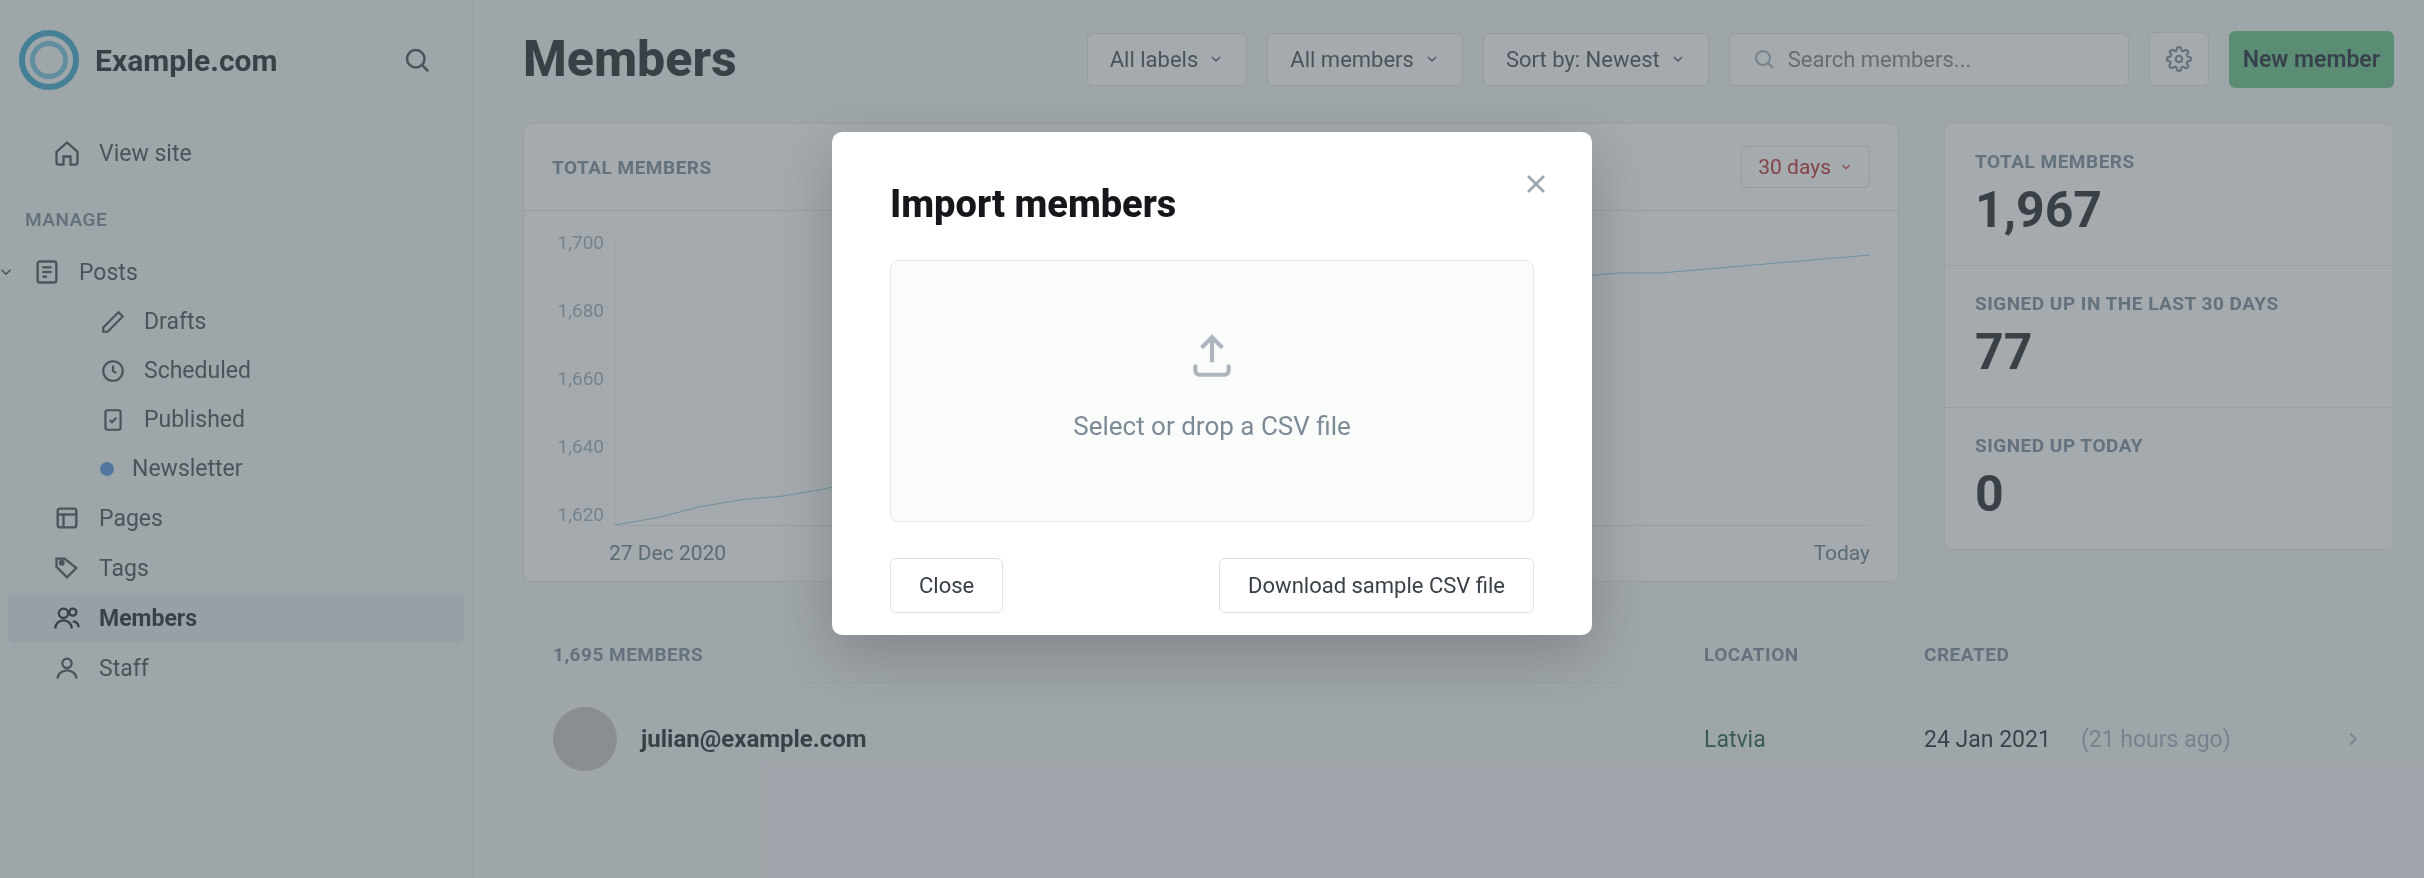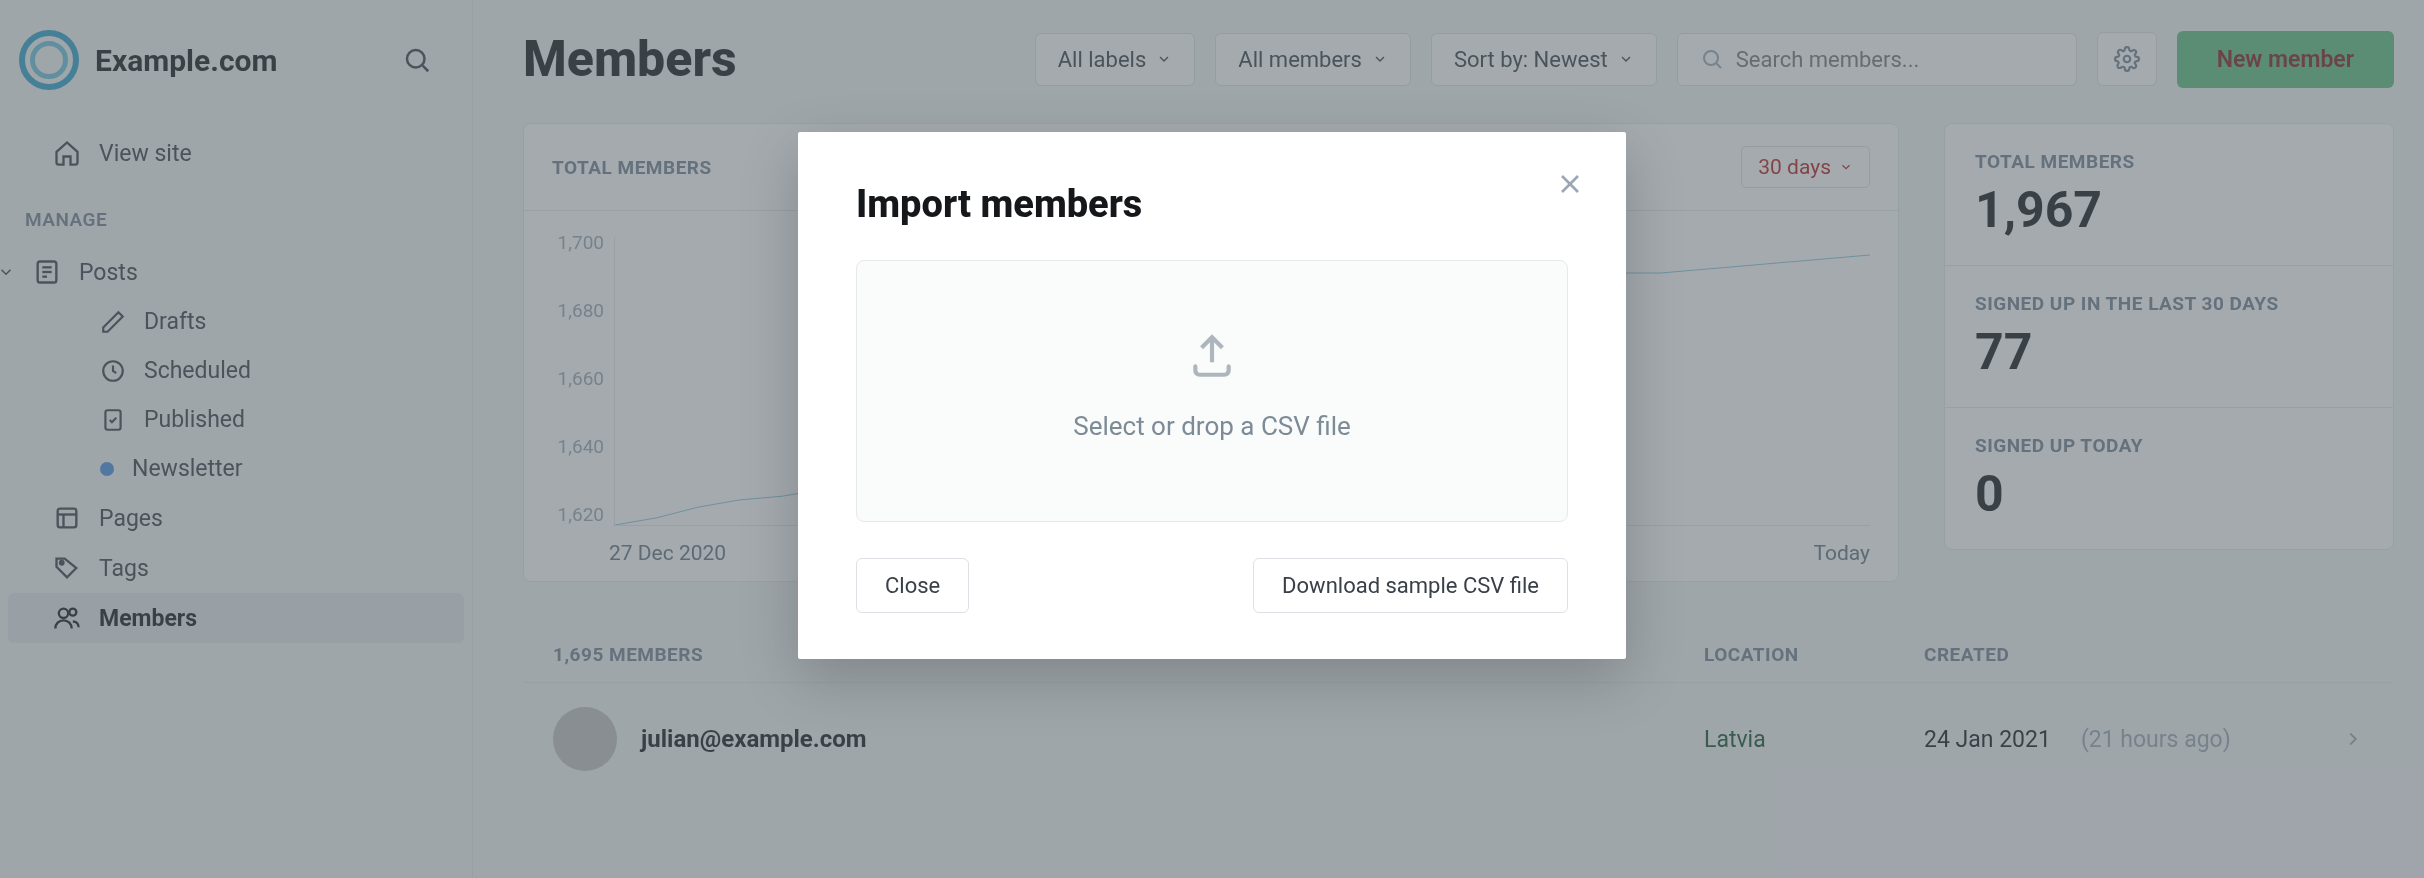--- a/index.html
+++ b/index.html
@@ -23,21 +23,21 @@
 .nav-sub-item { display: flex; align-items: center; gap: 18px; padding: 11px 25px 11px 100px; color: #394047; font-size: 23px; cursor: pointer; }
 
 
 .main { flex: 1; padding: 30px 30px 0 50px; overflow: hidden; }
 .main-header { display: flex; align-items: center; gap: 20px; margin-bottom: 35px; }
 .page-title { font-size: 50px; font-weight: 800; color: #15171a; flex: 1; }
 .filter-btn { display: flex; align-items: center; gap: 10px; background: #fff; border: 1px solid #dde1e5; border-radius: 6px; padding: 13px 22px; color: #394047; font-size: 22px; cursor: pointer; }
 .search-members { display: flex; align-items: center; gap: 12px; background: #fff; border: 1px solid #dde1e5; border-radius: 6px; padding: 13px 22px; width: 400px; }
 .search-members input { border: none; outline: none; font-size: 22px; flex: 1; background: transparent; color: #394047; }
 .icon-btn { background: #fff; border: 1px solid #dde1e5; border-radius: 6px; padding: 13px 16px; cursor: pointer; display: flex; align-items: center; justify-content: center; }
-.primary-btn { background: #5DBE82; color: #7f1d1d; border: none; border-radius: 6px; padding: 15px 40px; font-size: 23px; font-weight: 600; cursor: pointer; }
+.primary-btn { background: #5DBE82; color: #0f172a; border: none; border-radius: 6px; padding: 15px 14px; font-size: 23px; font-weight: 600; cursor: pointer; }
 
 
 .content-row { display: flex; gap: 45px; }
 .chart-card { flex: 1; background: #fff; border: 1px solid #e6e9eb; border-radius: 8px; }
 .chart-header { display: flex; align-items: center; padding: 22px 28px; border-bottom: 1px solid #e6e9eb; }
 .chart-title { font-size: 19px; font-weight: 700; letter-spacing: 0.5px; color: #738393; flex: 1; text-transform: uppercase; }
 .range-select { display: flex; align-items: center; gap: 8px; border: 1px solid #dde1e5; border-radius: 5px; padding: 8px 16px; color: #b91c1c; font-size: 21px; cursor: pointer; }
 .chart-body { padding: 22px 28px 22px 20px; position: relative; height: 370px; }
 .y-axis { position: absolute; left: 20px; top: 20px; bottom: 55px; display: flex; flex-direction: column; justify-content: space-between; }
 .y-tick { font-size: 19px; color: #9ba8b3; text-align: right; width: 60px; }
@@ -62,21 +62,21 @@
 .table-row { display: flex; align-items: center; padding: 24px 30px; border-top: 1px solid #e6e9eb; }
 .avatar { width: 64px; height: 64px; border-radius: 50%; background: #c0c0c0; margin-right: 24px; }
 .row-email { font-size: 24px; font-weight: 700; color: #15171a; }
 .row-loc { width: 220px; font-size: 23px; color: #14532d; }
 .row-created { width: 440px; font-size: 23px; color: #15171a; display: flex; align-items: center; gap: 30px; }
 .row-created .ago { color: #9ba8b3; }
 .row-arrow { color: #9ba8b3; }
 
 
 .overlay { position: absolute; inset: 0; background: rgba(90,100,108,0.55); display: flex; align-items: flex-start; justify-content: center; padding-top: 132px; }
-.modal { width: 828px; background: #fff; border-radius: 2px; padding: 50px 58px 46px 58px; box-shadow: 0 20px 60px rgba(0,0,0,0.2); position: relative; }
+.modal { width: 760px; background: #fff; border-radius: 10px; padding: 50px 58px 22px 58px; box-shadow: 0 20px 60px rgba(0,0,0,0.2); position: relative; }
 .modal-title { font-size: 38px; font-weight: 800; color: #15171a; margin-bottom: 34px; }
 .modal-close { position: absolute; top: 36px; right: 40px; cursor: pointer; color: #9ba8b3; }
 .dropzone { border: 1px solid #e6e9eb; border-radius: 8px; background: #fafbfb; padding: 70px 20px 80px 20px; display: flex; flex-direction: column; align-items: center; gap: 30px; cursor: pointer; }
 .upload-icon { color: #aeb6bd; }
 .dropzone-text { font-size: 26px; color: #7d8b97; }
 .modal-footer { display: flex; justify-content: space-between; margin-top: 36px; }
 .modal-btn { background: #fff; border: 1px solid #dde1e5; border-radius: 6px; padding: 14px 28px; font-size: 22px; color: #394047; cursor: pointer; }
 
 svg { stroke-width: 2; }
 </style>
@@ -162,20 +162,27 @@
       <span>Tags</span>
     </div>
     <div class="nav-item active">
       <svg width="28" height="28" viewBox="0 0 24 24" fill="none" stroke="currentColor">
           <circle cx="9" cy="8" r="4"></circle>
           <path d="M2 21c0-4 3-7 7-7s7 3 7 7"></path>
           <circle cx="17" cy="7" r="3"></circle>
           <path d="M22 20c0-3-2-5-5-5"></path>
         </svg>
       <span>Members</span>
+    </div>
+    <div class="nav-item">
+      <svg width="28" height="28" viewBox="0 0 24 24" fill="none" stroke="currentColor">
+          <circle cx="12" cy="8" r="4"></circle>
+          <path d="M4 21c0-4 4-7 8-7s8 3 8 7"></path>
+        </svg>
+      <span>Staff</span>
     </div>
   </aside>
 
   <main class="main">
     <div class="main-header">
       <h1 class="page-title">Members</h1>
       <div class="filter-btn">
         <span>All labels</span>
         <svg width="16" height="16" viewBox="0 0 24 24" fill="none" stroke="currentColor">
             <polyline points="6 9 12 15 18 9"></polyline>

